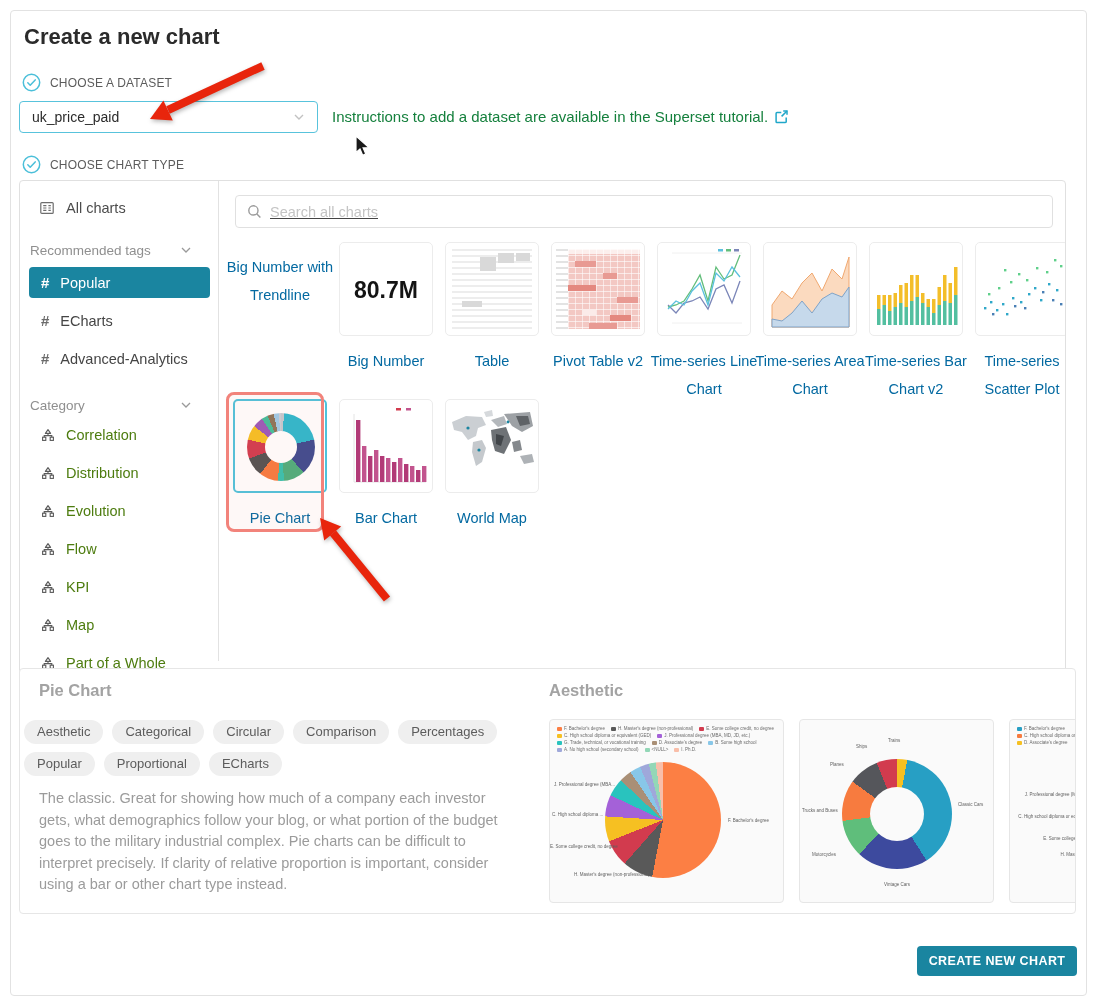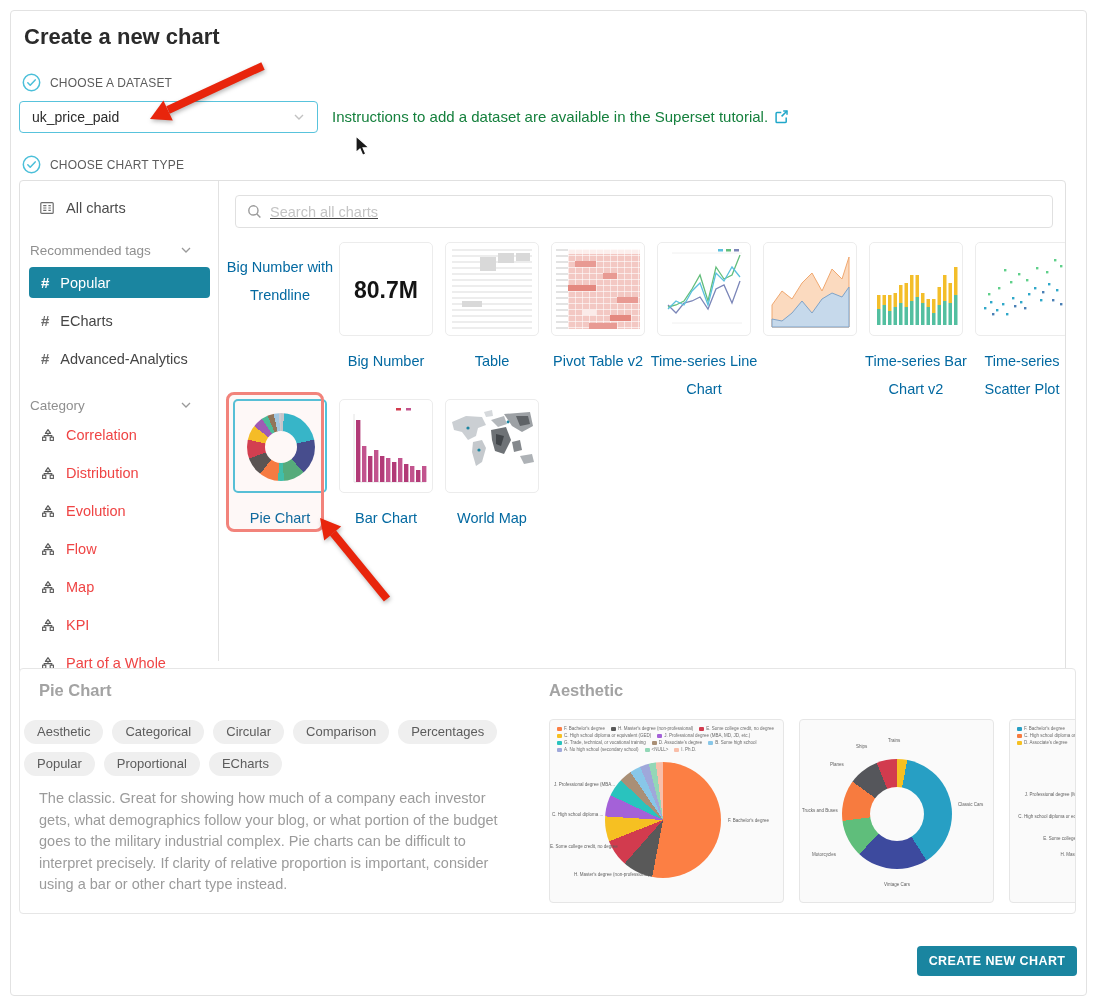--- a/index.html
+++ b/index.html
@@ -19,21 +19,21 @@
   .instructions { position:absolute; left:332px; top:108px; font-size:15px; color:#15803d; display:flex; align-items:center; gap:6px; }
 
   .browser { position:absolute; left:19px; top:180px; width:1047px; height:505px; border:1px solid #e0e0e0; border-radius:4px; background:#fff; overflow:hidden; }
   .side { position:absolute; left:0; top:0; width:199px; height:480px; border-right:1px solid #e2e2e2; }
   .all-row { display:flex; align-items:center; gap:11px; padding-left:19px; margin-top:16px; height:22px; font-size:14.5px; color:#4c4c4c; cursor:pointer; }
   .sect { display:flex; align-items:center; justify-content:space-between; padding:0 26px 0 10px; margin-top:17px; height:28px; font-size:13.5px; color:#8f8f8f; cursor:pointer; }
   .nav { display:flex; align-items:center; gap:11px; height:31px; margin:3px 8px 7px 9px; padding-left:12px; border-radius:4px; font-size:14.5px; color:#454545; cursor:pointer; }
   .nav .hash { font-size:15px; font-weight:bold; color:#6b6b6b; }
   .nav.sel { background:#1A85A0; color:#fff; }
   .nav.sel .hash { color:#fff; }
-  .cat { display:flex; align-items:center; gap:11px; height:31px; margin:0 8px 7px 9px; padding-left:12px; font-size:14.5px; color:#ef4444; cursor:pointer; }
+  .cat { display:flex; align-items:center; gap:11px; height:31px; margin:0 8px 7px 9px; padding-left:12px; font-size:14.5px; color:#4d7c0f; cursor:pointer; }
 
   .search-box { position:absolute; left:215px; top:14px; width:818px; height:33px; border:1px solid #e0e0e0; border-radius:4px; display:flex; align-items:center; gap:8px; padding:0 11px;text-decoration:underline; }
   .search-box input { border:none; outline:none; flex:1; font-size:14.5px; color:#444; font-family:"Liberation Sans",sans-serif; }
   .search-box input::placeholder { color:#c4c4c4; }
 
   .cards-row { position:absolute; display:flex; gap:12px; }
   .row1 { left:213px; top:61px; }
   .row2 { left:213px; top:218px; }
   .cell { width:94px; cursor:pointer; }
   .thumb { width:94px; height:94px; border:1px solid #ececec; border-radius:5px; background:#fff; position:relative; overflow:hidden; }
@@ -202,31 +202,31 @@
           <span>Flow</span>
         </div>
 
         <div class="cat">
           <svg width="14" height="14" viewBox="0 0 14 14">
             <path d="M7,1.6 L9.6,5.4 H4.4 Z" fill="none" stroke="#5a5a5a" stroke-width="1.1" stroke-linejoin="round"></path>
             <path d="M7,5.4 V7.6 M3.2,9.2 V7.6 H10.8 V9.2" fill="none" stroke="#5a5a5a" stroke-width="1.1"></path>
             <rect x="1.6" y="9.2" width="3.2" height="3.2" fill="none" stroke="#5a5a5a" stroke-width="1.1"></rect>
             <rect x="9.2" y="9.2" width="3.2" height="3.2" fill="none" stroke="#5a5a5a" stroke-width="1.1"></rect>
           </svg>
+          <span>KPI</span>
+        </div>
+
+        <div class="cat">
+          <svg width="14" height="14" viewBox="0 0 14 14">
+            <path d="M7,1.6 L9.6,5.4 H4.4 Z" fill="none" stroke="#5a5a5a" stroke-width="1.1" stroke-linejoin="round"></path>
+            <path d="M7,5.4 V7.6 M3.2,9.2 V7.6 H10.8 V9.2" fill="none" stroke="#5a5a5a" stroke-width="1.1"></path>
+            <rect x="1.6" y="9.2" width="3.2" height="3.2" fill="none" stroke="#5a5a5a" stroke-width="1.1"></rect>
+            <rect x="9.2" y="9.2" width="3.2" height="3.2" fill="none" stroke="#5a5a5a" stroke-width="1.1"></rect>
+          </svg>
           <span>Map</span>
-        </div>
-
-        <div class="cat">
-          <svg width="14" height="14" viewBox="0 0 14 14">
-            <path d="M7,1.6 L9.6,5.4 H4.4 Z" fill="none" stroke="#5a5a5a" stroke-width="1.1" stroke-linejoin="round"></path>
-            <path d="M7,5.4 V7.6 M3.2,9.2 V7.6 H10.8 V9.2" fill="none" stroke="#5a5a5a" stroke-width="1.1"></path>
-            <rect x="1.6" y="9.2" width="3.2" height="3.2" fill="none" stroke="#5a5a5a" stroke-width="1.1"></rect>
-            <rect x="9.2" y="9.2" width="3.2" height="3.2" fill="none" stroke="#5a5a5a" stroke-width="1.1"></rect>
-          </svg>
-          <span>KPI</span>
         </div>
 
         <div class="cat">
           <svg width="14" height="14" viewBox="0 0 14 14">
             <path d="M7,1.6 L9.6,5.4 H4.4 Z" fill="none" stroke="#5a5a5a" stroke-width="1.1" stroke-linejoin="round"></path>
             <path d="M7,5.4 V7.6 M3.2,9.2 V7.6 H10.8 V9.2" fill="none" stroke="#5a5a5a" stroke-width="1.1"></path>
             <rect x="1.6" y="9.2" width="3.2" height="3.2" fill="none" stroke="#5a5a5a" stroke-width="1.1"></rect>
             <rect x="9.2" y="9.2" width="3.2" height="3.2" fill="none" stroke="#5a5a5a" stroke-width="1.1"></rect>
           </svg>
           <span>Part of a Whole</span>
@@ -300,20 +300,21 @@
       <div class="lbl">Time-series Line Chart</div>
     </div>
 
     <div class="cell">
       <div class="thumb">
         <svg width="92" height="92" viewBox="0 0 92 92">
           <polygon fill="#FBDABF" stroke="#F0A870" stroke-width="1" points="8,62 18,48 28,56 38,40 48,30 58,48 68,26 78,36 85,14 85,84 8,84"></polygon>
           <polygon fill="#C6D9EB" stroke="#7FA3C8" stroke-width="1" points="8,76 18,78 28,70 38,58 48,70 58,56 68,50 78,54 85,44 85,84 8,84"></polygon>
         </svg>
       </div>
+      <div class="lbl">Time-series Area Chart</div>
     </div>
 
     <div class="cell">
       <div class="thumb">
         <svg width="92" height="92" viewBox="0 0 92 92">
           <g fill="#53BFA0">
             <rect x="7" y="66" width="3.5" height="16"></rect>
               <rect x="12.5" y="62" width="3.5" height="20"></rect>
               <rect x="18" y="68" width="3.5" height="14"></rect>
               <rect x="23.5" y="64" width="3.5" height="18"></rect>

